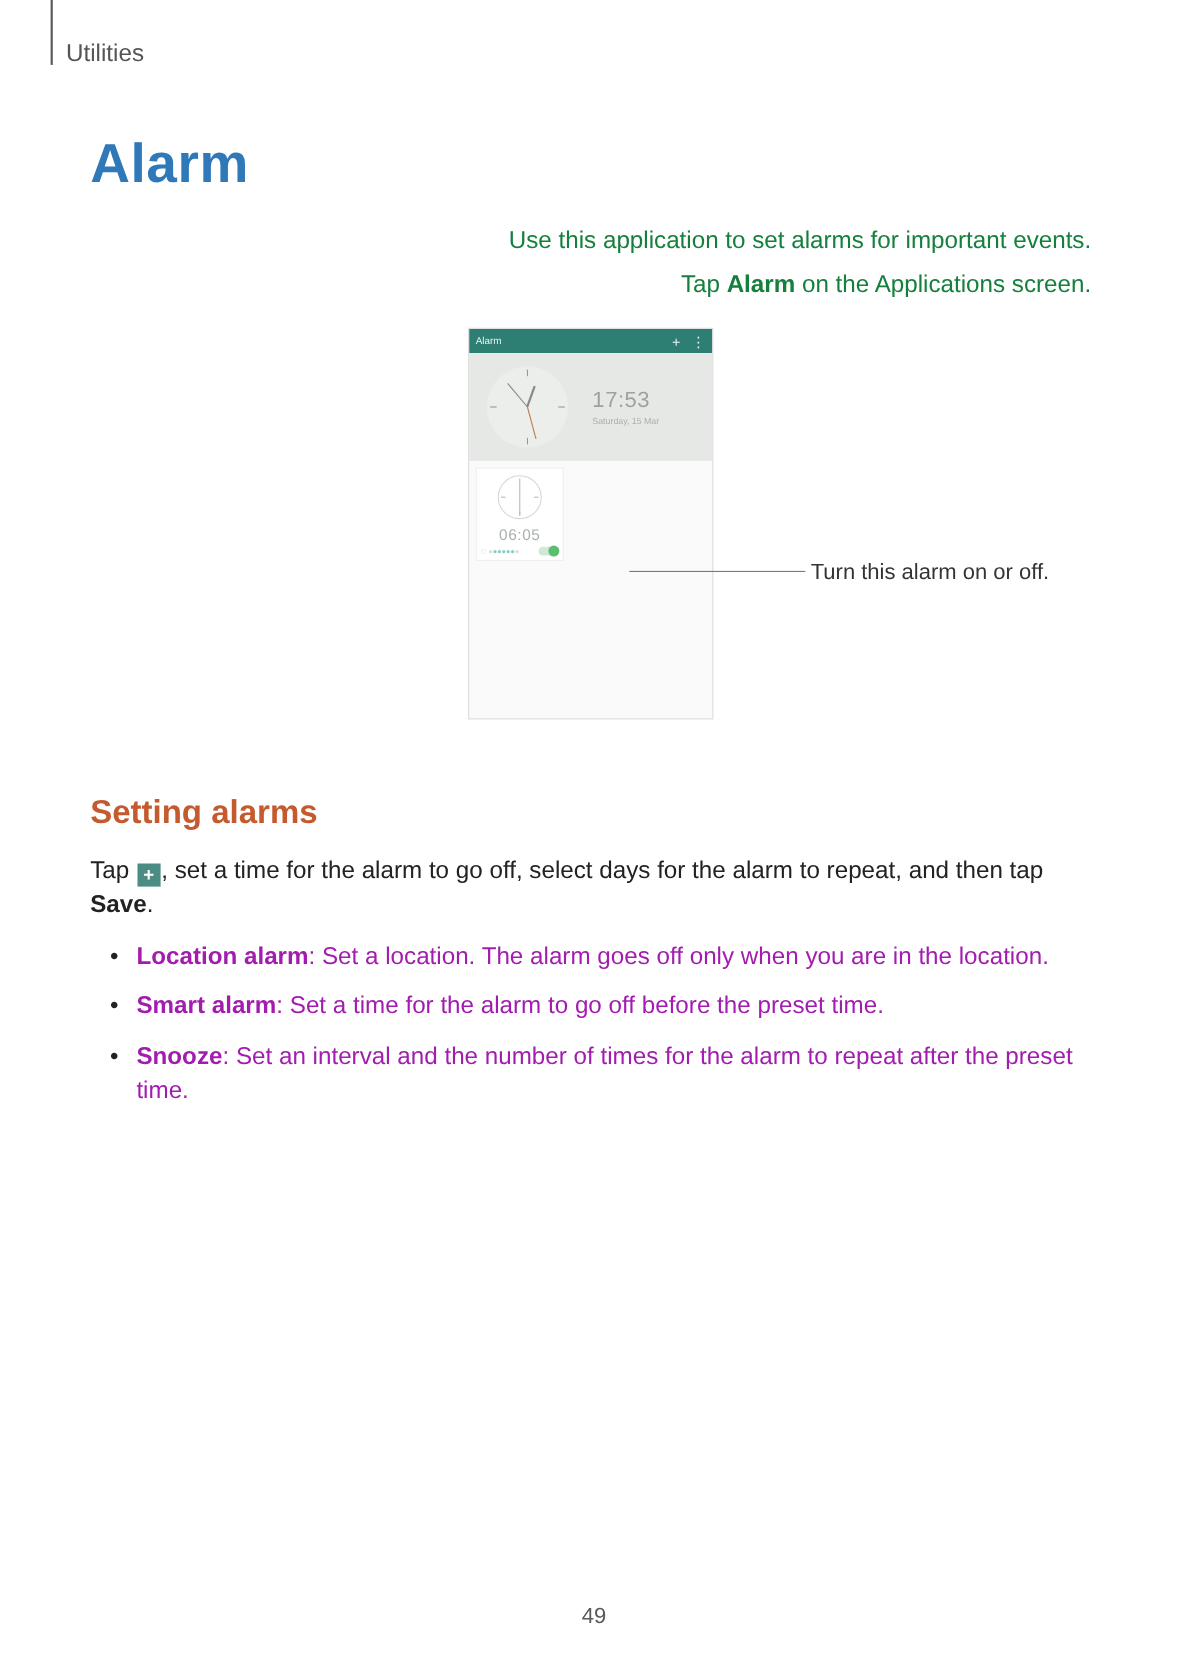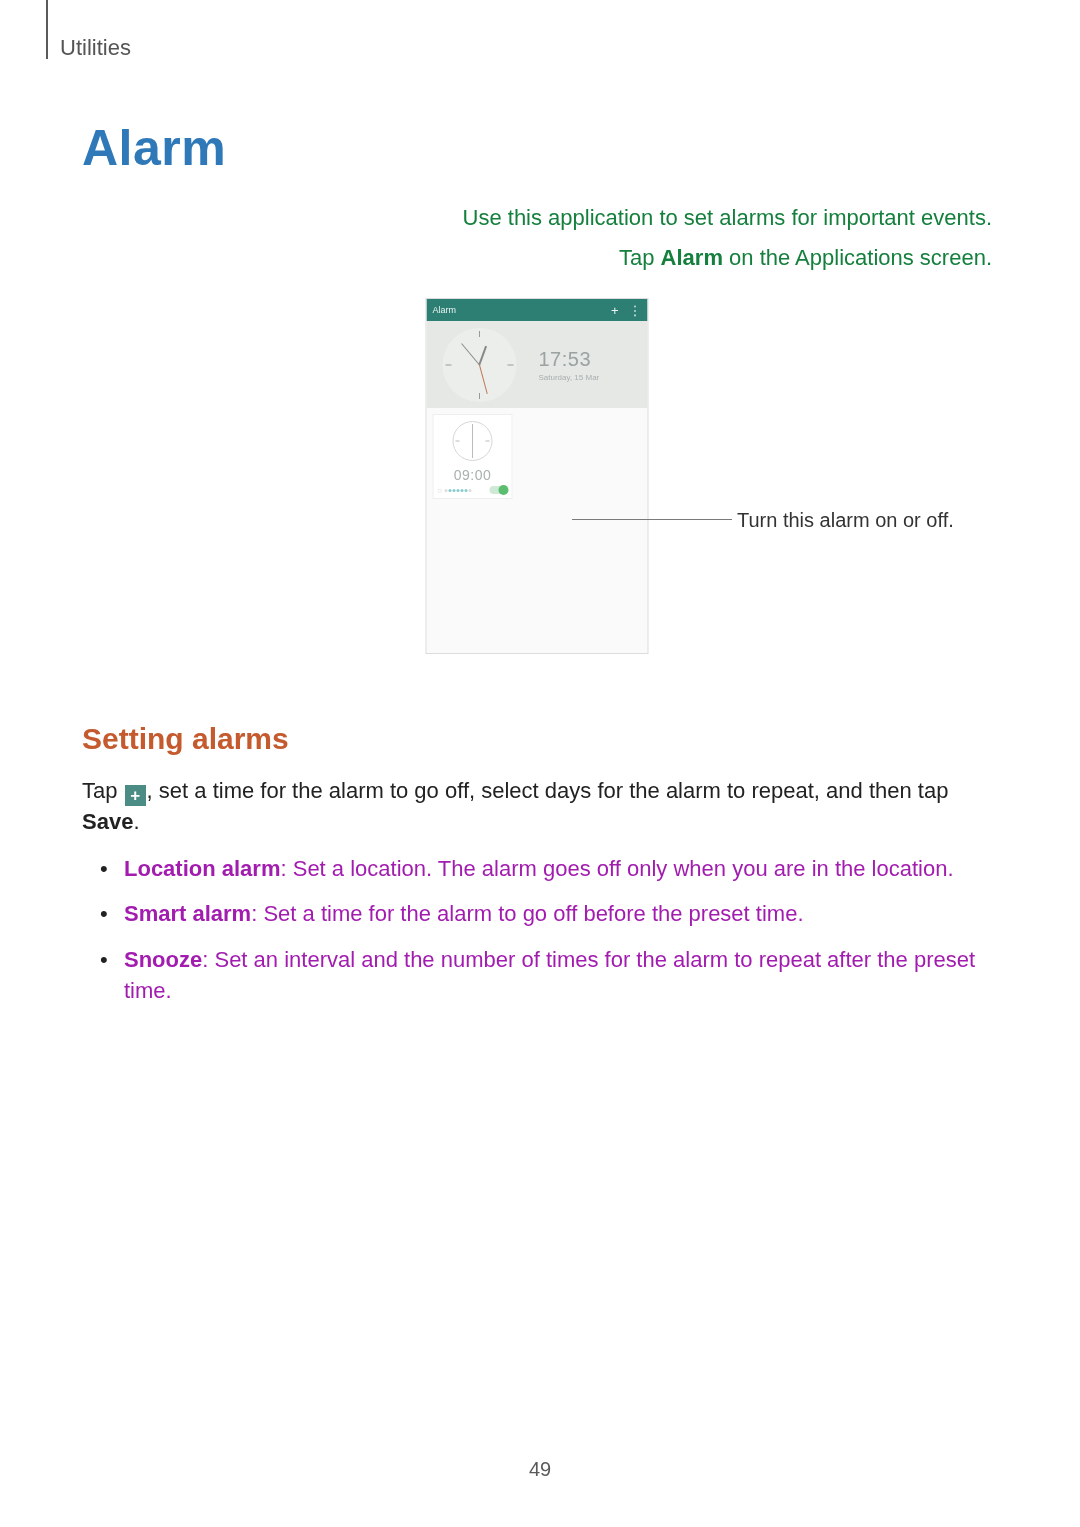--- a/index.html
+++ b/index.html
@@ -67,21 +67,21 @@
     background: #2d7f74;
     display: flex;
     align-items: center;
     justify-content: space-between;
     padding: 0 6px;
     color: #eaf3f1;
     font-size: 9px;
   }
   .phone-header-right { display: flex; gap: 10px; align-items: center; font-size: 13px; font-weight: 300; }
   .clock-area {
-    height: 87px;
+    height: 98px;
     background: #e6e8e6;
     display: flex;
     align-items: center;
   }
   .analog {
     width: 74px; height: 74px;
     border-radius: 50%;
     background: #eceeec;
     margin-left: 16px;
     position: relative;
@@ -266,21 +266,21 @@
       </div>
       <div class="alarm-card">
         <div class="alarm-mini-clock">
           <span class="mt-n"></span>
             <span class="mt-s"></span>
             <span class="mt-e"></span>
             <span class="mt-w"></span>
           <span class="mh"></span>
             <span class="mm"></span>
         </div>
-        <div class="alarm-time">09:00</div>
+        <div class="alarm-time">06:05</div>
         <div class="alarm-toggle-row">
           <span style="font-size:5px;color:#ccc;">◻</span>
           <div class="day-dots">
             <span class="dd"></span>
               <span class="dd" style="background:#8cc"></span>
               <span class="dd" style="background:#8cc"></span>
               <span class="dd" style="background:#8cc"></span>
               <span class="dd" style="background:#8cc"></span>
               <span class="dd" style="background:#8cc"></span>
               <span class="dd"></span>

